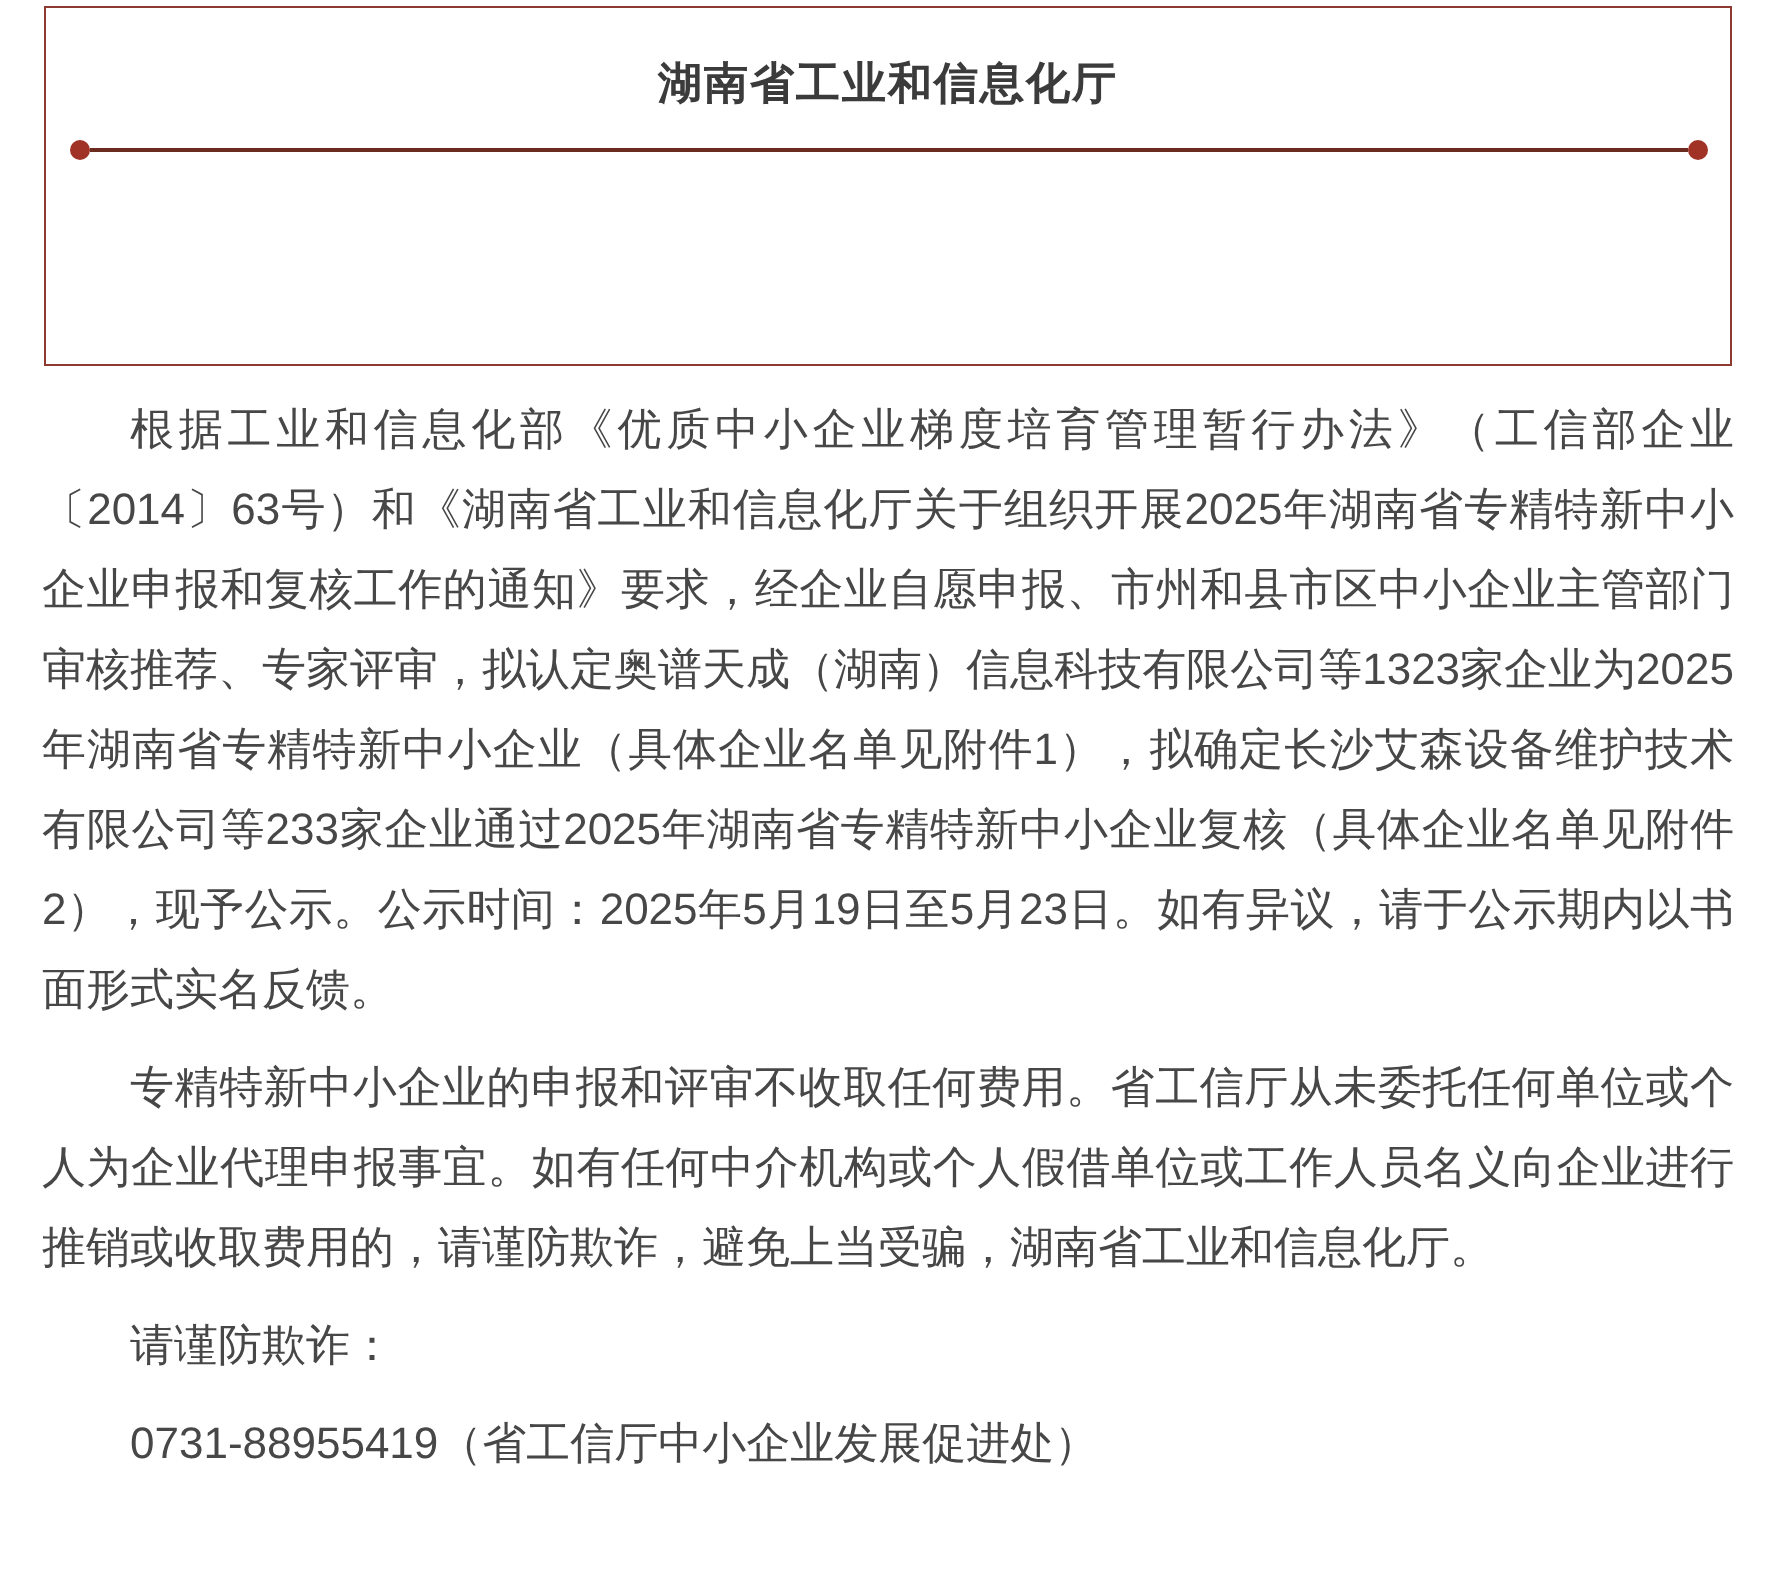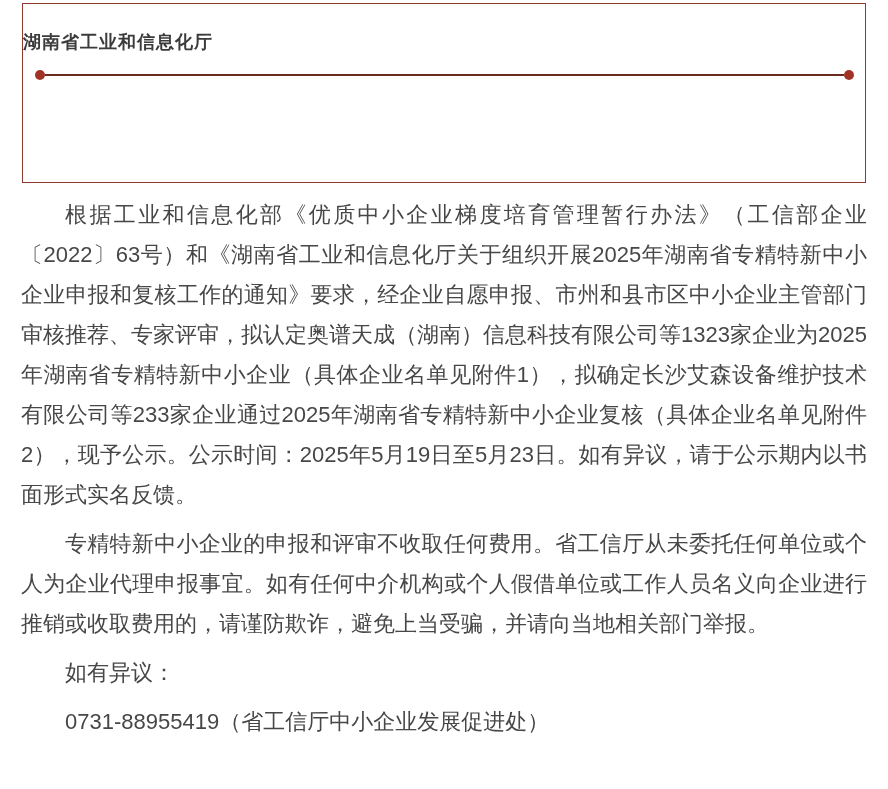--- a/index.html
+++ b/index.html
@@ -15,23 +15,24 @@
   }
   
   .header-box {
     box-sizing: border-box;
     margin: 3px 22px 0 22px;
     height: 180px;
     border: 1px solid #8e3a30;
     padding-top: 19px;
   }
   .title {
+    text-align: center;
     font-weight: 700;
     color: #3b3b3b;
-    font-size: 18px;
+    font-size: 22px;
     line-height: 38px;
     letter-spacing: 1px;
   }
   .divider {
     display: flex;
     align-items: center;
     margin: 9px 11px 0 12px;
   }
   .dot {
     flex: 0 0 auto;
@@ -69,19 +70,19 @@
   <div class="header-box">
     <div class="title">湖南省工业和信息化厅</div>
     <div class="divider">
       <span class="dot"></span>
       <span class="rule"></span>
       <span class="dot"></span>
     </div>
   </div>
 
   <div class="content">
-    <p class="para">根据工业和信息化部《优质中小企业梯度培育管理暂行办法》（工信部企业〔2022〕63号）和《湖南省工业和信息化厅关于组织开展2025年湖南省专精特新中小企业申报和复核工作的通知》要求，经企业自愿申报、市州和县市区中小企业主管部门审核推荐、专家评审，拟认定奥谱天成（湖南）信息科技有限公司等1323家企业为2025年湖南省专精特新中小企业（具体企业名单见附件1），拟确定长沙艾森设备维护技术有限公司等233家企业通过2025年湖南省专精特新中小企业复核（具体企业名单见附件2），现予公示。公示时间：2025年5月19日至5月23日。如有异议，请于公示期内以书面形式实名反馈。</p>
-    <p class="para">专精特新中小企业的申报和评审不收取任何费用。省工信厅从未委托任何单位或个人为企业代理申报事宜。如有任何中介机构或个人假借单位或工作人员名义向企业进行推销或收取费用的，请谨防欺诈，避免上当受骗，并请向当地相关部门举报。</p>
-    <p class="para">如有异议：</p>
+    <p class="para">根据工业和信息化部《优质中小企业梯度培育管理暂行办法》（工信部企业〔2014〕63号）和《湖南省工业和信息化厅关于组织开展2025年湖南省专精特新中小企业申报和复核工作的通知》要求，经企业自愿申报、市州和县市区中小企业主管部门审核推荐、专家评审，拟认定奥谱天成（湖南）信息科技有限公司等1323家企业为2025年湖南省专精特新中小企业（具体企业名单见附件1），拟确定长沙艾森设备维护技术有限公司等233家企业通过2025年湖南省专精特新中小企业复核（具体企业名单见附件2），现予公示。公示时间：2025年5月19日至5月23日。如有异议，请于公示期内以书面形式实名反馈。</p>
+    <p class="para">专精特新中小企业的申报和评审不收取任何费用。省工信厅从未委托任何单位或个人为企业代理申报事宜。如有任何中介机构或个人假借单位或工作人员名义向企业进行推销或收取费用的，请谨防欺诈，避免上当受骗，湖南省工业和信息化厅。</p>
+    <p class="para">请谨防欺诈：</p>
     <p class="para">0731-88955419（省工信厅中小企业发展促进处）</p>
   </div>
 
 </div>
 
 </body></html>

